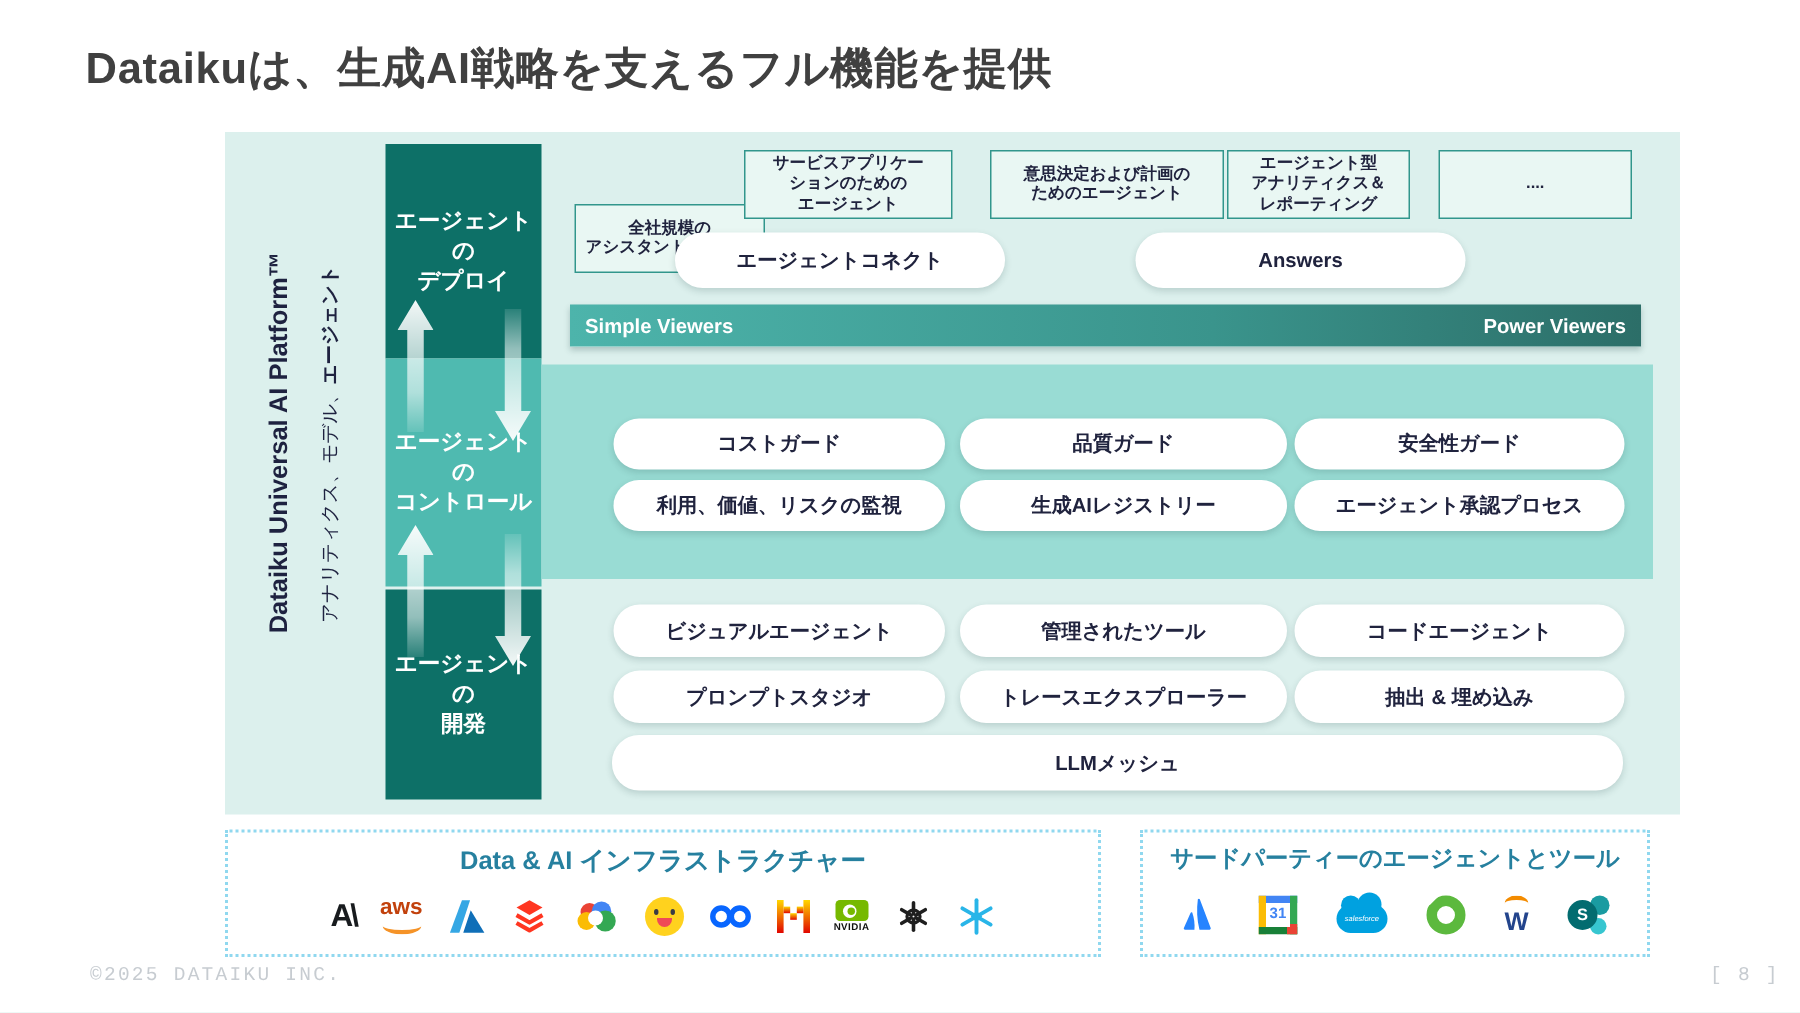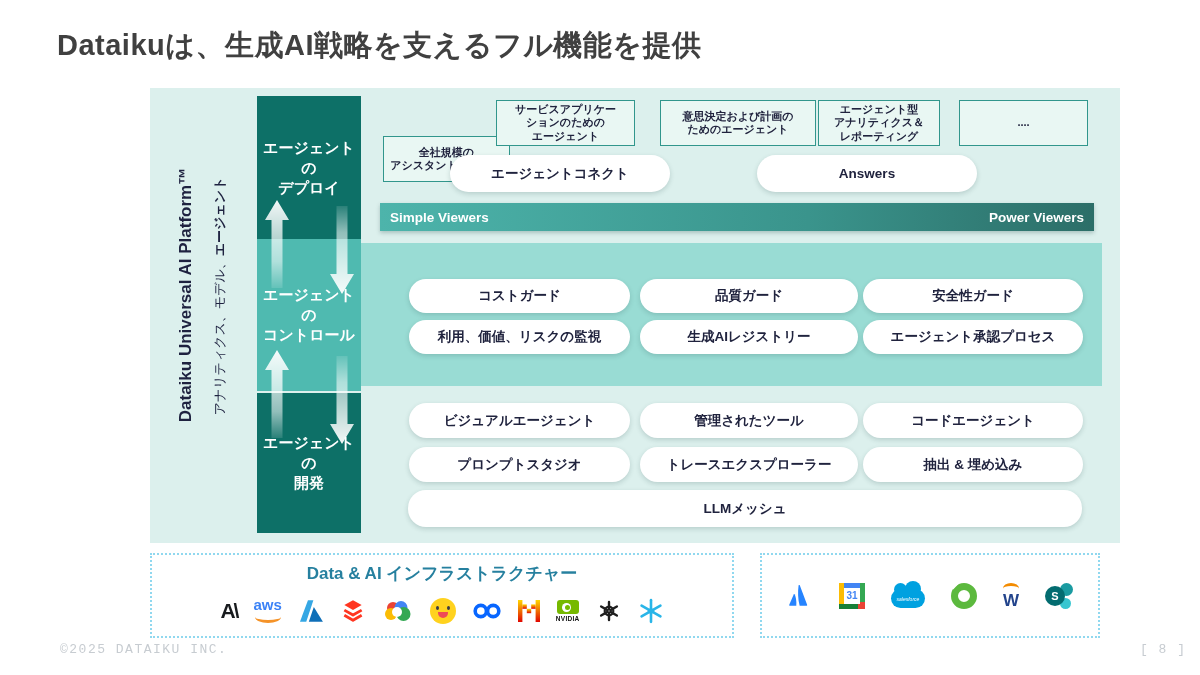--- a/index.html
+++ b/index.html
@@ -44,21 +44,21 @@
   .lbox-left{left:150px;top:553px;width:584px;height:85px;}
   .lbox-right{left:760px;top:553px;width:340px;height:85px;}
   .lbox-title{font-weight:800;color:#26809f;margin-top:7px;}
   .lbox-left .lbox-title{font-size:17px;}
   .lbox-right .lbox-title{font-size:15.5px;}
   .logo-row{flex:1;display:flex;align-items:center;justify-content:center;}
   .lbox-left .logo-row{gap:16px;} .lbox-right .logo-row{gap:26px;}
   .logo{display:flex;flex-direction:column;align-items:center;justify-content:center;position:relative;}
   
   .anthropic{font-weight:800;font-size:21px;color:#181b1e;letter-spacing:-2px;}
-  .aws-word{font-weight:800;font-size:15px;color:#3b82f6;line-height:12px;}
+  .aws-word{font-weight:800;font-size:15px;color:#c2410c;line-height:12px;}
   .aws-smile{width:26px;height:9px;border-bottom:3px solid #f59328;border-radius:50%;}
   .hf-face{width:26px;height:26px;border-radius:50%;background:#ffd21e;position:relative;}
   .hf-face::before{content:"";position:absolute;left:6px;top:8px;width:3px;height:4px;border-radius:50%;
                    background:#3a3b45;box-shadow:11px 0 0 #3a3b45;}
   .hf-face::after{content:"";position:absolute;left:8px;top:14px;width:10px;height:6px;background:#ef4956;
                   border-radius:0 0 10px 10px;}
   .green-ring{width:26px;height:26px;border-radius:50%;border:7px solid #5cb93e;box-sizing:border-box;}
   .green-ring::after{content:"";position:absolute;left:-1px;top:-1px;width:9px;height:5px;background:#fff;transform:rotate(-45deg);}
   .workday-w{font-weight:800;font-size:17px;color:#23448c;line-height:14px;}
   .workday-arc{width:16px;height:8px;border-top:3.5px solid #f38b00;border-radius:50%;}
@@ -264,20 +264,21 @@
           <path d="M12 2v20"></path>
           <path d="M3.3 7l17.4 10"></path>
           <path d="M3.3 17 20.7 7"></path>
           <rect x="9.5" y="9.5" width="5" height="5" fill="#29b5e8" stroke="none" transform="rotate(45 12 12)"></rect>
         </svg>
     </div>
   </div>
 </div>
 
 <div class="abs lbox lbox-right">
+  <div class="lbox-title">サードパーティーのエージェントとツール</div>
   <div class="logo-row">
     <div class="logo">
       <svg width="28" height="26" viewBox="0 0 24 24">
           <path fill="#2684ff" d="M11.6 2.3c.3-.5 1-.5 1.2 0L19.5 20c.2.5-.2 1-.7 1h-6.2c-1.6-6.3-1.8-12.5-1-18.7z"></path>
           <path fill="#2684ff" d="M8.2 10.6c-.3-.4-.9-.3-1.1.1L3 20c-.2.5.1 1 .7 1h5.8c.3-3.7-.2-7.2-1.3-10.4z"></path>
         </svg>
     </div>
     <div class="logo">
       <div class="gcal">
           <div class="t"></div>

